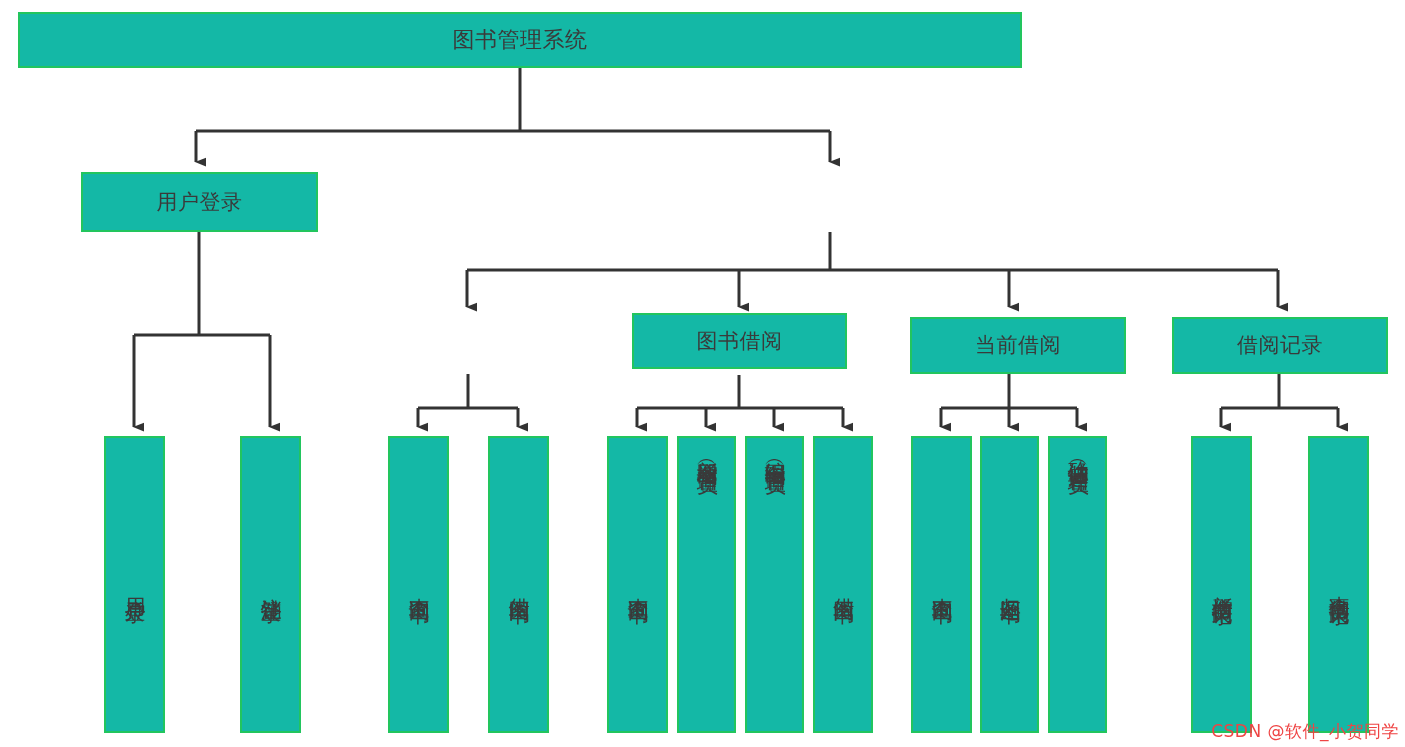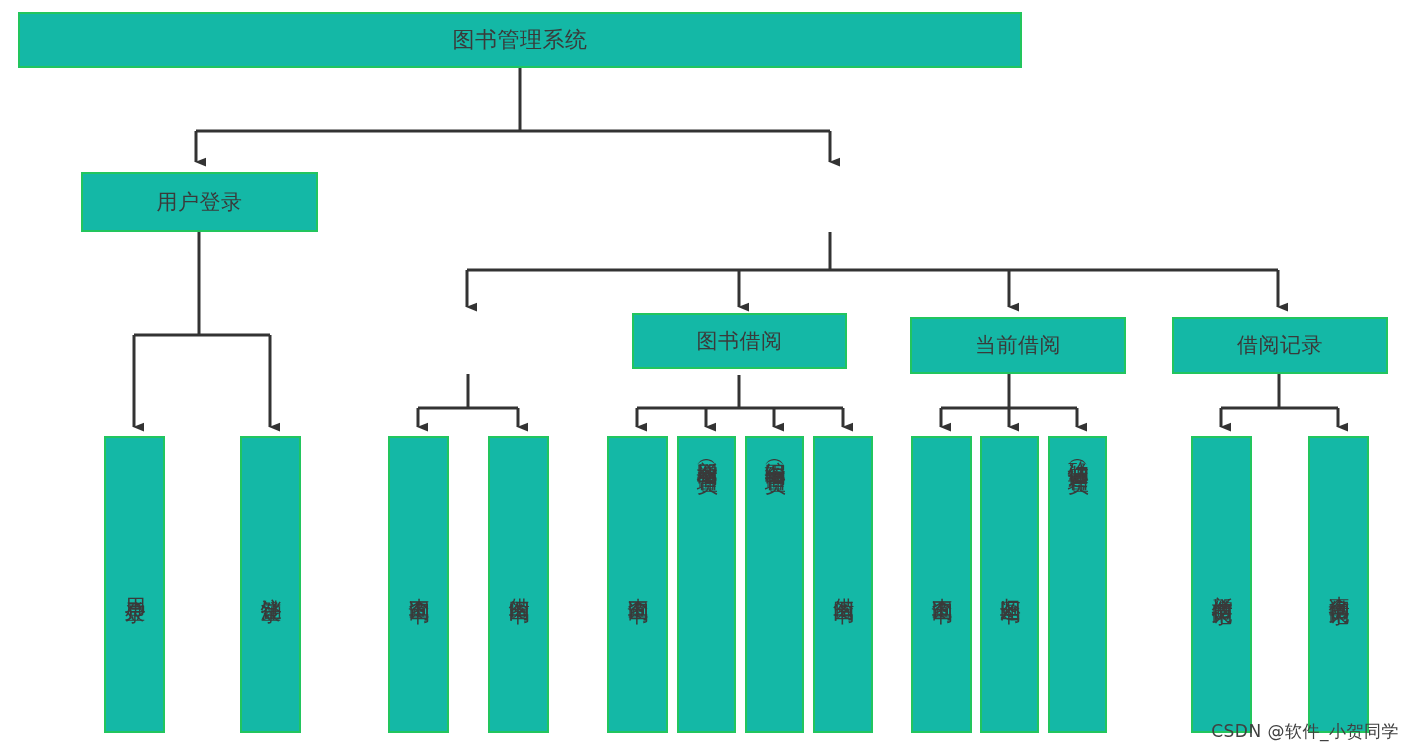--- a/index.html
+++ b/index.html
@@ -70,21 +70,21 @@
   
   .node.v.mid {
     align-items: center;
     padding-top: 0;
   }
   #watermark {
     position: absolute;
     right: 6px;
     bottom: 4px;
     font-size: 17px;
-    color: #404040;
+    color: #ef4444;
     z-index: 5;
     white-space: nowrap;
     letter-spacing: 0.5px;
   }
 </style>
 </head>
 <body>
 
 <div id="diagram-root">
 

